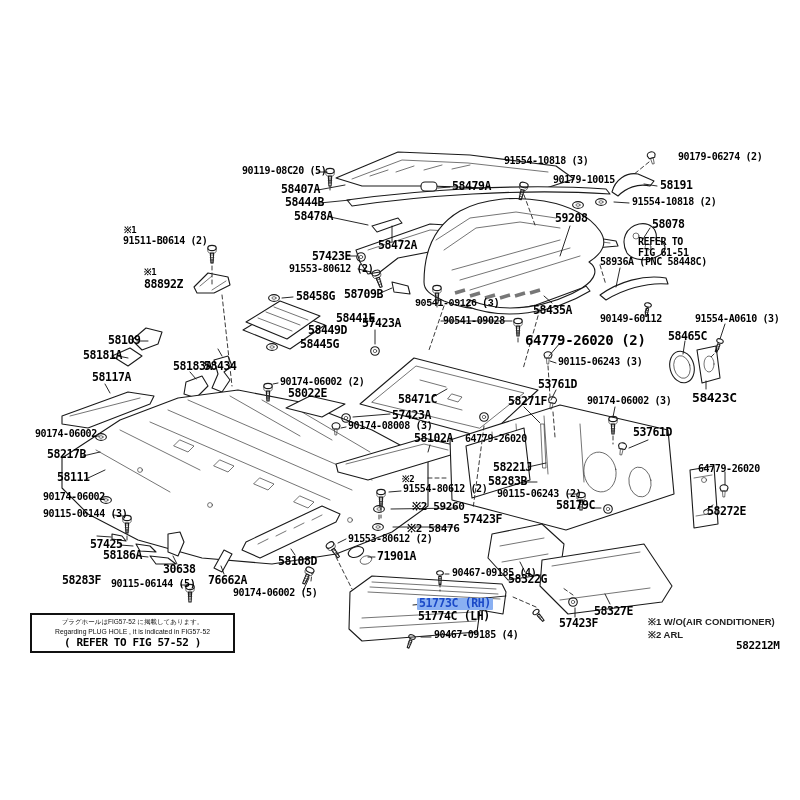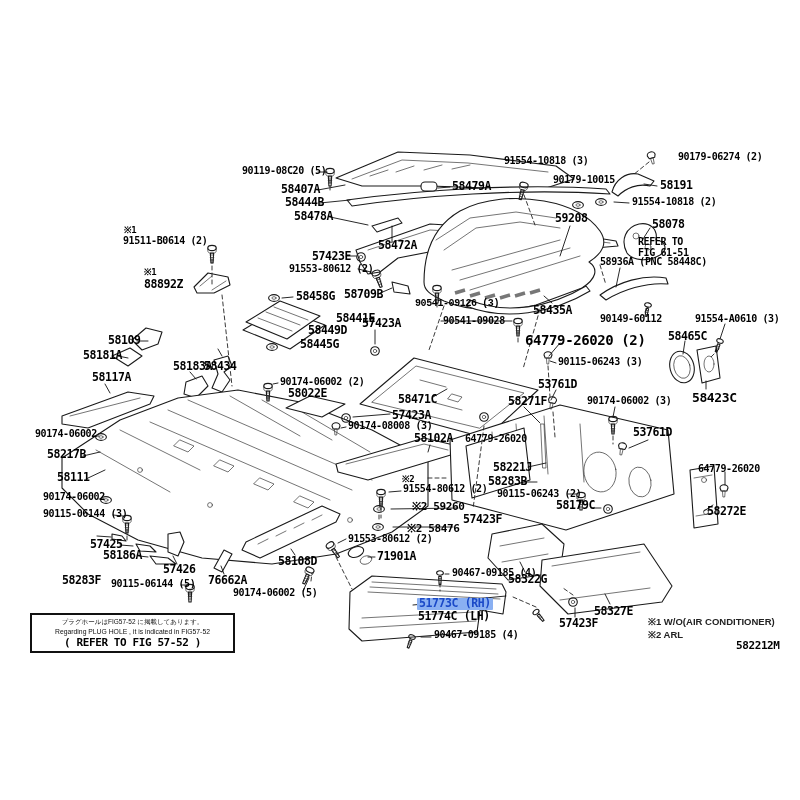--- a/index.html
+++ b/index.html
@@ -281,21 +281,21 @@
       <span class="plabel" style="left: 556px; top: 500px; font-size: 11.5px;">58179C</span>
       <span class="plabel" style="left: 707px; top: 506px; font-size: 11.5px;">58272E</span>
       <span class="plabel" style="left: 35px; top: 429px; font-size: 10px;">90174-06002</span>
       <span class="plabel" style="left: 47px; top: 449px; font-size: 11.5px;">58217B</span>
       <span class="plabel" style="left: 57px; top: 472px; font-size: 11.5px;">58111</span>
       <span class="plabel" style="left: 43px; top: 492px; font-size: 10px;">90174-06002</span>
       <span class="plabel" style="left: 43px; top: 509px; font-size: 10px;">90115-06144 (3)</span>
       <span class="plabel" style="left: 62px; top: 530px; font-size: 11.5px; margin-top: 45px;">58283F</span>
       <span class="plabel" style="left: 90px; top: 539px; font-size: 11.5px;">57425</span>
       <span class="plabel" style="left: 103px; top: 550px; font-size: 11.5px;">58186A</span>
-      <span class="plabel" style="left: 163px; top: 564px; font-size: 11.5px;">57426</span>
+      <span class="plabel" style="left: 163px; top: 564px; font-size: 11.5px;">30638</span>
       <span class="plabel" style="left: 208px; top: 575px; font-size: 11.5px;">76662A</span>
       <span class="plabel" style="left: 111px; top: 579px; font-size: 10px;">90115-06144 (5)</span>
       <span class="plabel" style="left: 233px; top: 588px; font-size: 10px;">90174-06002 (5)</span>
       <span class="plabel" style="left: 278px; top: 556px; font-size: 11.5px;">58108D</span>
       <span class="plabel" style="left: 402px; top: 475px; font-size: 9px;">※2</span>
       <span class="plabel" style="left: 403px; top: 484px; font-size: 10px;">91554-80612 (2)</span>
       <span class="plabel" style="left: 412px; top: 501px; font-size: 11px;">※2 59260</span>
       <span class="plabel" style="left: 407px; top: 523px; font-size: 11px;">※2 58476</span>
       <span class="plabel" style="left: 463px; top: 514px; font-size: 11.5px;">57423F</span>
       <span class="plabel" style="left: 348px; top: 534px; font-size: 10px;">91553-80612 (2)</span>

